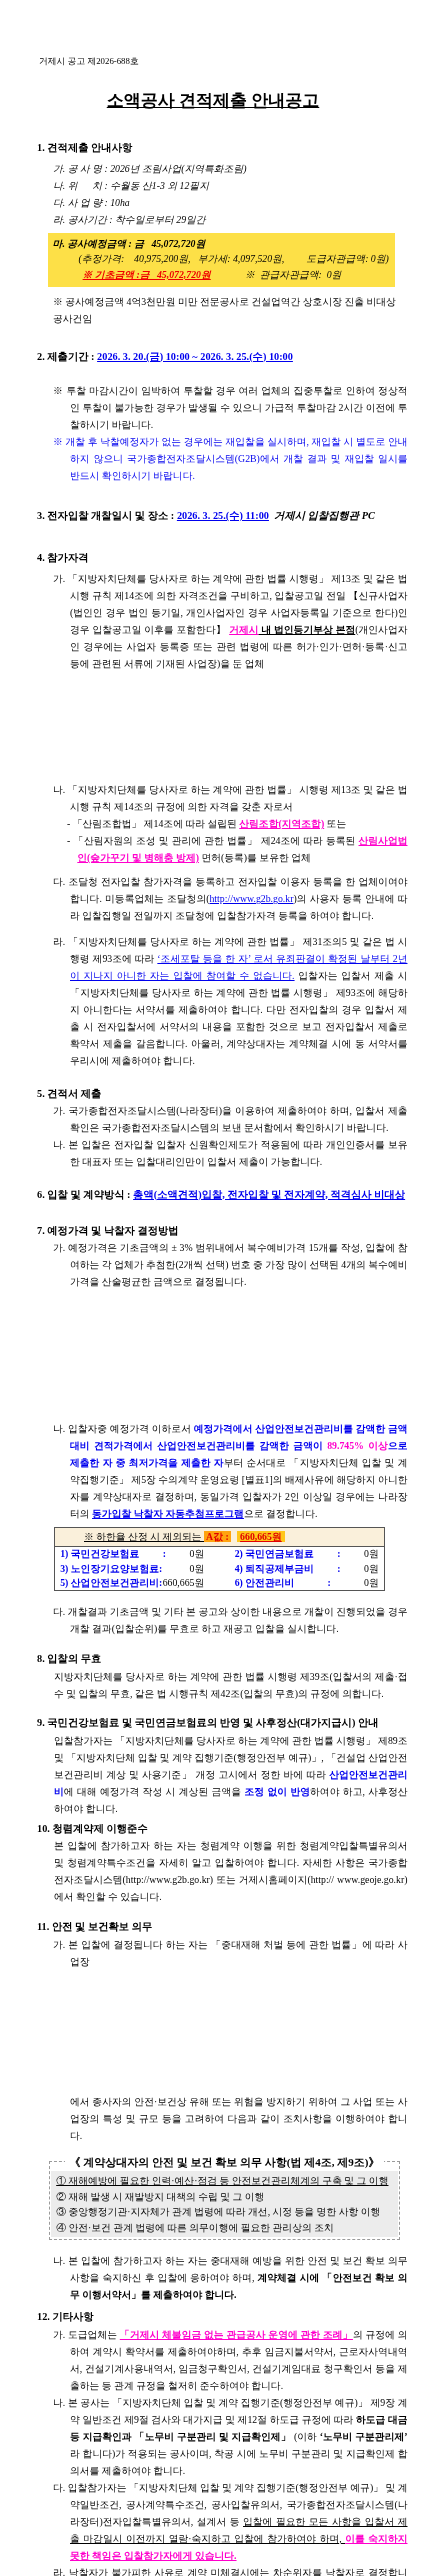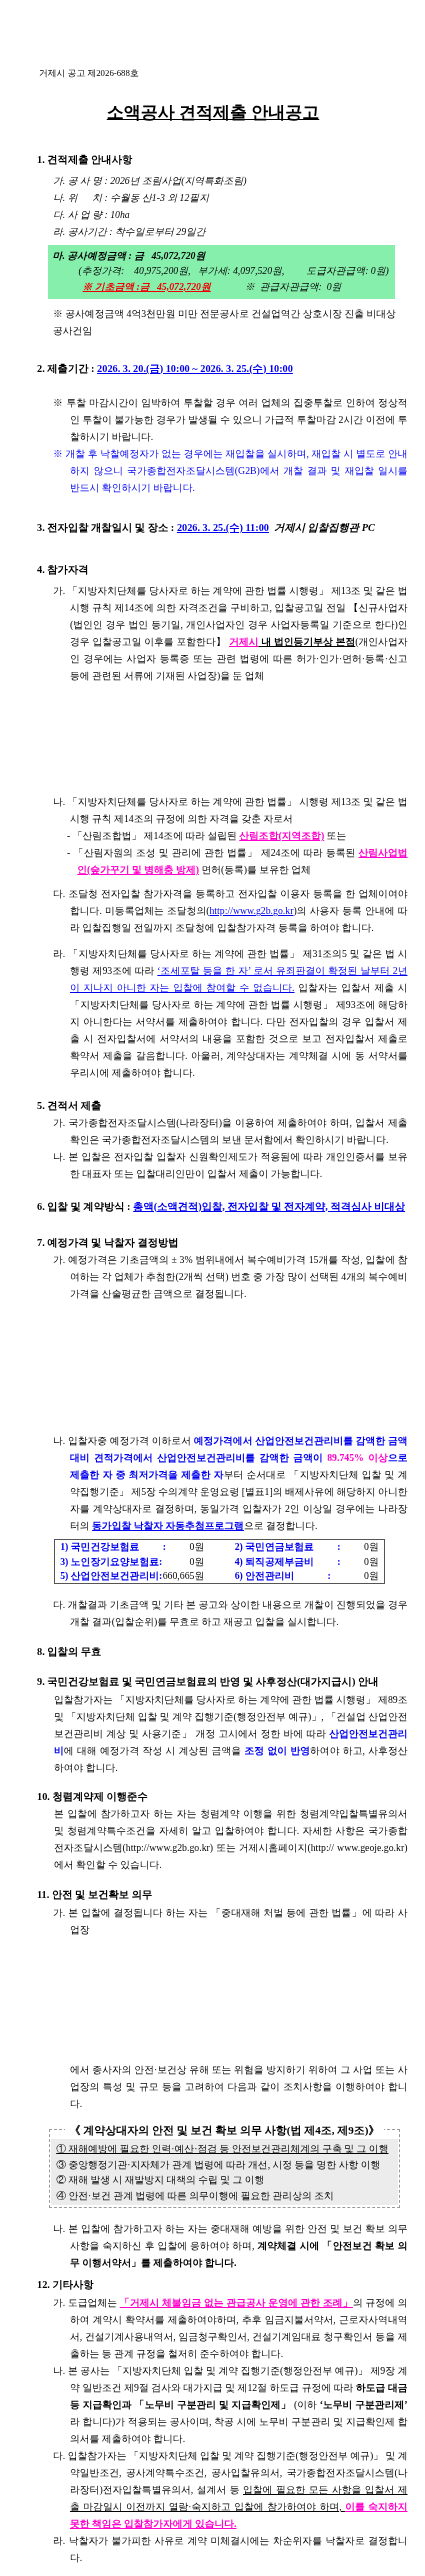--- a/index.html
+++ b/index.html
@@ -6,28 +6,28 @@
   .page{
     width:426px;height:3009px;background:#ffffff;overflow:hidden;
     font-family:"Liberation Serif","DejaVu Serif",serif;color:#000;
     position:relative;
   }
   .p{font-size:9.8px;line-height:17px;margin:0 18.5px 0 53px;}
   .just{text-align:justify;}
   .pre{white-space:pre-wrap;font-style:italic;}
   .hang{padding-left:17px;text-indent:-17px;}
   .sec{font-size:10.3px;font-weight:bold;line-height:17.5px;margin:0 18.5px 0 37px;}
-  .notice-no{font-size:8.8px;line-height:11.3px;margin:16px;padding-top:52px;margin-left:39px;}
+  .notice-no{font-size:8.8px;line-height:11.3px;margin:4px;padding-top:52px;margin-left:39px;}
   .doc-title{font-size:17px;font-weight:bold;text-align:center;margin:21.6px 0 0 0;line-height:23px;}
   .u{text-decoration:underline;}
   .b{font-weight:bold;}
   .blue{color:#0000ee;}
   .mag{color:#ff00cc;}
   .red{color:#ee0000;}
-  .amount-box{background:#86efac;margin:4.1px 31px 0 48px;padding:3.1px 4.1px 4.6px 4.6px;}
+  .amount-box{background:#fde047;margin:4.1px 31px 0 48px;padding:3.1px 4.1px 4.6px 4.6px;}
   .amount-box .bl{font-size:9.8px;line-height:15.5px;margin:0;}
   .bl2{padding-left:26px;}
   .bl3{padding-left:30px;}
   .dash{margin-left:67px;padding-left:10.3px;text-indent:-10.3px;}
   .body104{margin-left:54px;}
   .atable{margin:5.2px 0 0 54px;width:331px;border:1px solid #555;box-sizing:border-box;font-size:9.8px;}
   .ahead{background:#faf0db;border-bottom:1px solid #555;line-height:16px;padding:1px 3.1px 1px 29px;}
   .ahl{background:#ffa30f;color:#e00000;font-weight:bold;padding:0 2.1px;}
   .ahv{background:#ffc61a;color:#e00000;font-weight:bold;padding:0 3.1px;margin-left:6.2px;}
   .arow{display:flex;line-height:14.4px;gap:20px;}
@@ -87,20 +87,21 @@
   <p class="sec" style="margin-top:15.5px;"><span>6. 입찰 및 계약방식 :</span> <span class="blue u">총액(소액견적)입찰, 전자입찰 및 전자계약, 적격심사 비대상</span></p>
 
   <p class="sec" style="margin-top:18.5px;">7. 예정가격 및 낙찰자 결정방법</p>
   <p class="p hang just">가. 예정가격은 기초금액의 ± 3% 범위내에서 복수예비가격 15개를 작성, 입찰에 참여하는 각 업체가 추첨한(2개씩 선택) 번호 중 가장 많이 선택된 4개의 복수예비가격을 산술평균한 금액으로 결정됩니다.</p>
 
   <div class="gap" style="height:130px;"></div>
 
   <p class="p hang just"><span>나. 입찰자중 예정가격 이하로서 </span><span class="blue b">예정가격에서 산업안전보건관리비를 감액한 금액 대비 견적가격에서 산업안전보건관리비를 감액한 금액이 </span><span class="mag b">89.745% 이상</span><span class="blue b">으로 제출한 자 중 최저가격을 제출한 자</span><span>부터 순서대로 「지방자치단체 입찰 및 계약집행기준」 제5장 수의계약 운영요령 [별표1]의 배제사유에 해당하지 아니한 자를 계약상대자로 결정하며, 동일가격 입찰자가 2인 이상일 경우에는 나라장터의 </span><span class="blue b u">동가입찰 낙찰자 자동추첨프로그램</span><span>으로 결정합니다.</span></p>
 
   <div class="atable">
+    <div class="ahead"><span class="u">※ 하한율 산정 시 제외되는 </span><span class="ahl">A값 :</span><span class="ahv u">660,665원</span></div>
     <div class="arow">
       <div class="acell">
           <span class="aname">1) 국민건강보험료</span>
           <span class="acolon">:</span>
           <span class="aval">0원</span>
         </div>
       <div class="acell">
           <span class="aname">2) 국민연금보험료</span>
           <span class="acolon">:</span>
           <span class="aval">0원</span>
@@ -128,40 +129,41 @@
           <span class="aname">6) 안전관리비</span>
           <span class="acolon">:</span>
           <span class="aval">0원</span>
         </div>
     </div>
   </div>
 
   <p class="p hang just" style="margin-top:11.3px;">다. 개찰결과 기초금액 및 기타 본 공고와 상이한 내용으로 개찰이 진행되었을 경우 개찰 결과(입찰순위)를 무효로 하고 재공고 입찰을 실시합니다.</p>
 
   <p class="sec" style="margin-top:13.4px;">8. 입찰의 무효</p>
+  <p class="p body104 just">지방자치단체를 당사자로 하는 계약에 관한 법률 시행령 제39조(입찰서의 제출·접수 및 입찰의 무효, 같은 법 시행규칙 제42조(입찰의 무효)의 규정에 의합니다.</p>
 
   <p class="sec" style="margin-top:12.4px;">9. 국민건강보험료 및 국민연금보험료의 반영 및 사후정산(대가지급시) 안내</p>
   <p class="p body104 just"><span>입찰참가자는 「지방자치단체를 당사자로 하는 계약에 관한 법률 시행령」 제89조 및 「지방자치단체 입찰 및 계약 집행기준(행정안전부 예규)」, 「건설업 산업안전보건관리비 계상 및 사용기준」 개정 고시에서 정한 바에 따라 </span><span class="blue b">산업안전보건관리비</span><span>에 대해 예정가격 작성 시 계상된 금액을 </span><span class="blue b">조정 없이 반영</span><span>하여야 하고, 사후정산 하여야 합니다.</span></p>
 
-  <p class="sec" style="margin-top:12px;">10. 청렴계약제 이행준수</p>
+  <p class="sec" style="margin-top:3px;">10. 청렴계약제 이행준수</p>
   <p class="p body104 just">본 입찰에 참가하고자 하는 자는 청렴계약 이행을 위한 청렴계약입찰특별유의서 및 청렴계약특수조건을 자세히 알고 입찰하여야 합니다. 자세한 사항은 국가종합전자조달시스템(http://www.g2b.go.kr) 또는 거제시홈페이지(http:// www.geoje.go.kr)에서 확인할 수 있습니다.</p>
 
   <p class="sec" style="margin-top:13.4px;">11. 안전 및 보건확보 의무</p>
   <p class="p hang just">가. 본 입찰에 결정됩니다 하는 자는 「중대재해 처벌 등에 관한 법률」에 따라 사업장</p>
 
   <div class="gap" style="height:123px;"></div>
 
   <p class="p just" style="margin-left:70px;">에서 종사자의 안전·보건상 유해 또는 위험을 방지하기 위하여 그 사업 또는 사업장의 특성 및 규모 등을 고려하여 다음과 같이 조치사항을 이행하여야 합니다.</p>
 
   <div class="safety">
     <div class="safety-title">《 계약상대자의 안전 및 보건 확보 의무 사항(법 제4조, 제9조)》</div>
     <div class="safety-items">
       <p class="p" style="margin:0;font-family:Liberation Serif, serif;"><span class="u">① 재해예방에 필요한 인력·예산·점검 등 안전보건관리체계의 구축 및 그 이행</span></p>
+      <p class="p" style="margin:0;">② 재해 발생 시 재발방지 대책의 수립 및 그 이행</p>
       <p class="p" style="margin:0;">③ 중앙행정기관·지자체가 관계 법령에 따라 개선, 시정 등을 명한 사항 이행</p>
-      <p class="p" style="margin:0;">② 재해 발생 시 재발방지 대책의 수립 및 그 이행</p>
       <p class="p" style="margin:0;">④ 안전·보건 관계 법령에 따른 의무이행에 필요한 관리상의 조치</p>
     </div>
   </div>
 
   <p class="p hang just" style="margin-top:12.4px;"><span>나. 본 입찰에 참가하고자 하는 자는 중대재해 예방을 위한 안전 및 보건 확보 의무사항을 숙지하신 후 입찰에 응하여야 하며, </span><span class="b">계약체결 시에 「안전보건 확보 의무 이행서약서」를 제출</span><span class="b">하여야 합니다.</span></p>
 
   <p class="sec" style="margin-top:5.2px;">12. 기타사항</p>
   <p class="p hang just"><span>가. 도급업체는 </span><span class="mag b u">「거제시 체불임금 없는 관급공사 운영에 관한 조례」</span><span>의 규정에 의하여 계약시 확약서를 제출하여야하며, 추후 임금지불서약서, 근로자사역내역서, 건설기계사용내역서, 임금청구확인서, 건설기계임대료 청구확인서 등을 제출하는 등 관계 규정을 철저히 준수하여야 합니다.</span></p>
   <p class="p hang just"><span>나. 본 공사는 「지방자치단체 입찰 및 계약 집행기준(행정안전부 예규)」  제9장 계약 일반조건 제9절 검사와 대가지급 및 제12절 하도급 규정에 따라 </span><span class="b">하도급 대금 등 지급확인과 「노무비 구분관리 및 지급확인제」</span><span> (이하 </span><span class="b">‘노무비 구분관리제’</span><span> 라 합니다)가 적용되는 공사이며, 착공 시에 노무비 구분관리 및 지급확인제 합의서를 제출하여야 합니다.</span></p>
   <p class="p hang just"><span>다. 입찰참가자는 「지방자치단체 입찰 및 계약 집행기준(행정안전부 예규)」 및 계약일반조건,  공사계약특수조건,  공사입찰유의서,  국가종합전자조달시스템(나라장터)전자입찰특별유의서, 설계서 등 </span><span class="u">입찰에 필요한 모든 사항을 입찰서 제출 마감일시 이전까지  열람·숙지하고 입찰에 참가하여야 하며, </span><span class="mag b u">이를 숙지하지 못한 책임은 입찰참가자에게 있습니다.</span></p>

